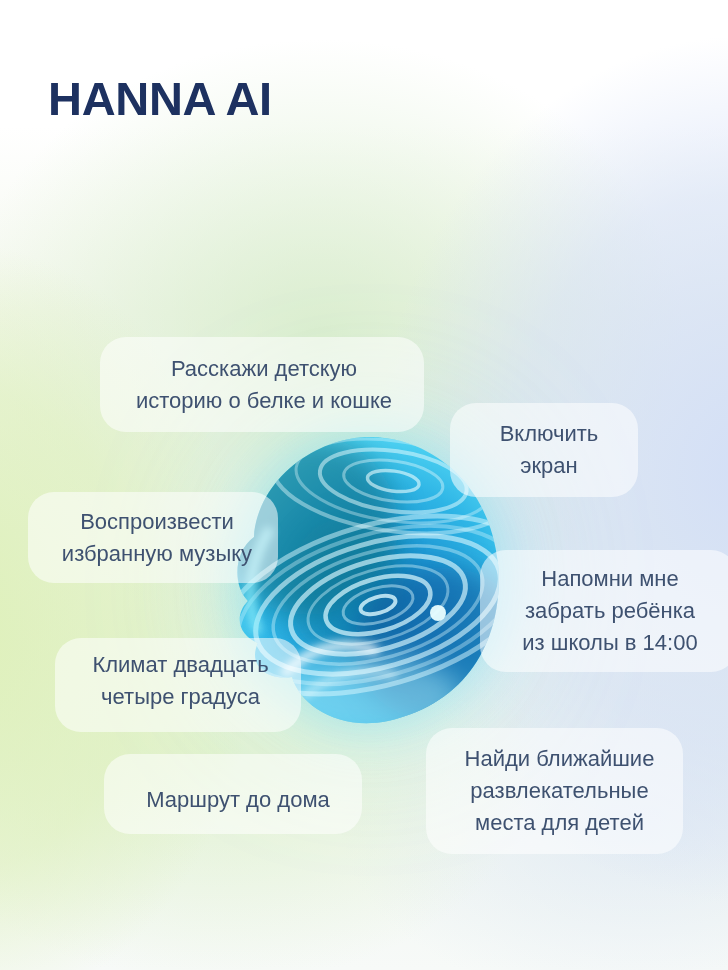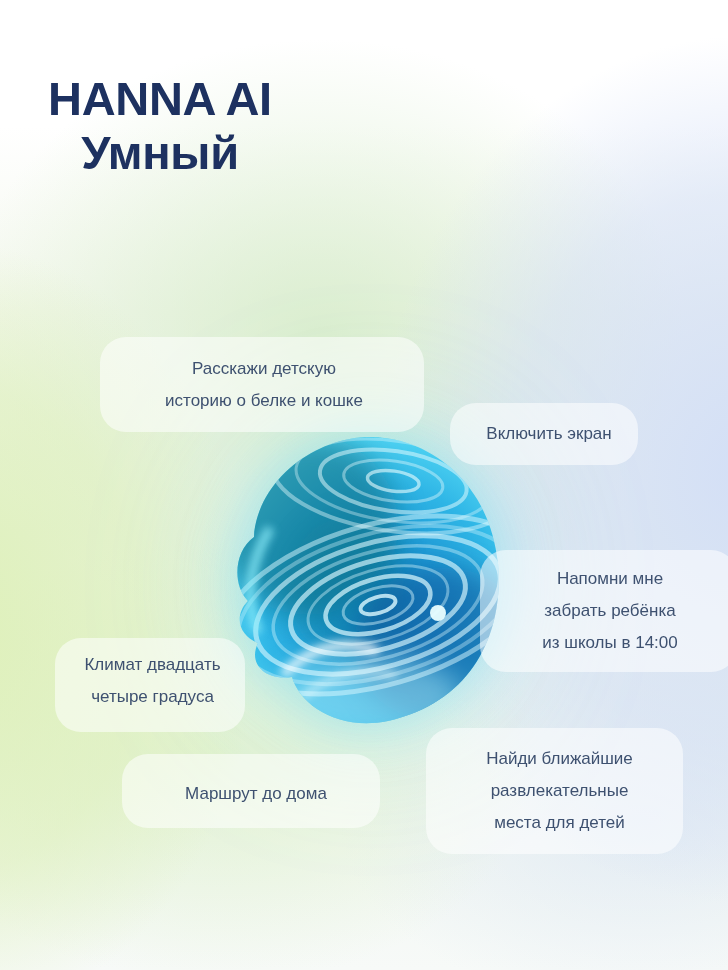--- a/index.html
+++ b/index.html
@@ -29,41 +29,40 @@
     position:absolute;left:228px;top:433px;width:276px;height:292px;
   }
   .orb svg{
     filter: drop-shadow(0 0 28px rgba(96,214,244,0.5)) drop-shadow(0 0 70px rgba(130,226,250,0.28));
   }
 
   .bubble{
     position:absolute;
     background:rgba(255,255,255,0.55);
     border-radius:26px;
-    font-size:17px;line-height:32px;
+    font-size:22px;line-height:32px;
     color:#3e5170;
     white-space:pre-line;
     box-sizing:border-box;
   }
   .b1{left:100px;top:337px;width:324px;padding:16px 24px 15px 28px;}
   .b2{left:450px;top:403px;width:188px;padding:15px 18px 15px 28px;}
   .b3{left:28px; top:492px;width:250px;padding:14px 20px 13px 28px;}
   .b4{left:480px;top:550px;width:257px;padding:13px 22px 13px 25px;}
-  .b5{left:55px; top:638px;width:190px;padding:11px 20px 19px 25px;}
-  .b6{left:122px;top:754px;width:258px;padding:24px 20px 18px 30px;}
+  .b5{left:55px; top:638px;width:246px;padding:11px 20px 19px 25px;}
+  .b6{left:104px;top:754px;width:258px;padding:30px 20px 18px 30px;}
   .b7{left:426px;top:728px;width:257px;padding:15px 20px 15px 30px;}
 </style>
 </head>
 <body>
 
 <div class="canvas">
 
   <header class="title">
     <div>HANNA AI</div>
-    <div>Умный</div>
   </header>
 
   <div class="orb">
     <svg width="276" height="292" viewBox="0 0 276 292">
       <defs>
         <clipPath id="blob">
           <path d="M145 4 C 205 6 262 52 270 130 C 276 196 248 268 160 288 C 110 298 72 272 64 244 C 36 248 20 230 30 210 C 10 202 6 182 20 168 C 4 152 6 118 26 104 C 30 44 92 2 145 4 Z"></path>
         </clipPath>
         <radialGradient id="base" cx="0.56" cy="0.60" r="0.78">
           <stop offset="0" stop-color="#1787c8"></stop>
@@ -108,20 +107,22 @@
         <path d="M75 264 Q 115 230 168 242" stroke="#f2feff" stroke-width="6" fill="none" opacity="0.6" filter="url(#soft2)"></path>
         <path d="M30 200 Q 10 150 42 95" stroke="#8deefb" stroke-width="10" fill="none" opacity="0.75" filter="url(#soft2)"></path>
         <circle cx="210" cy="180" r="8" fill="#eafeff" opacity="0.95"></circle>
       </g>
     </svg>
   </div>
 
   <div class="bubble b1">Расскажи детскую
 историю о белке и кошке</div>
   <div class="bubble b2">Включить экран</div>
+  <div class="bubble b3">Воспроизвести
+избранную музыку</div>
   <div class="bubble b4">Напомни мне
 забрать ребёнка
 из школы в 14:00</div>
   <div class="bubble b5">Климат двадцать
 четыре градуса</div>
   <div class="bubble b6">Маршрут до дома</div>
   <div class="bubble b7">Найди ближайшие
 развлекательные
 места для детей</div>
 

